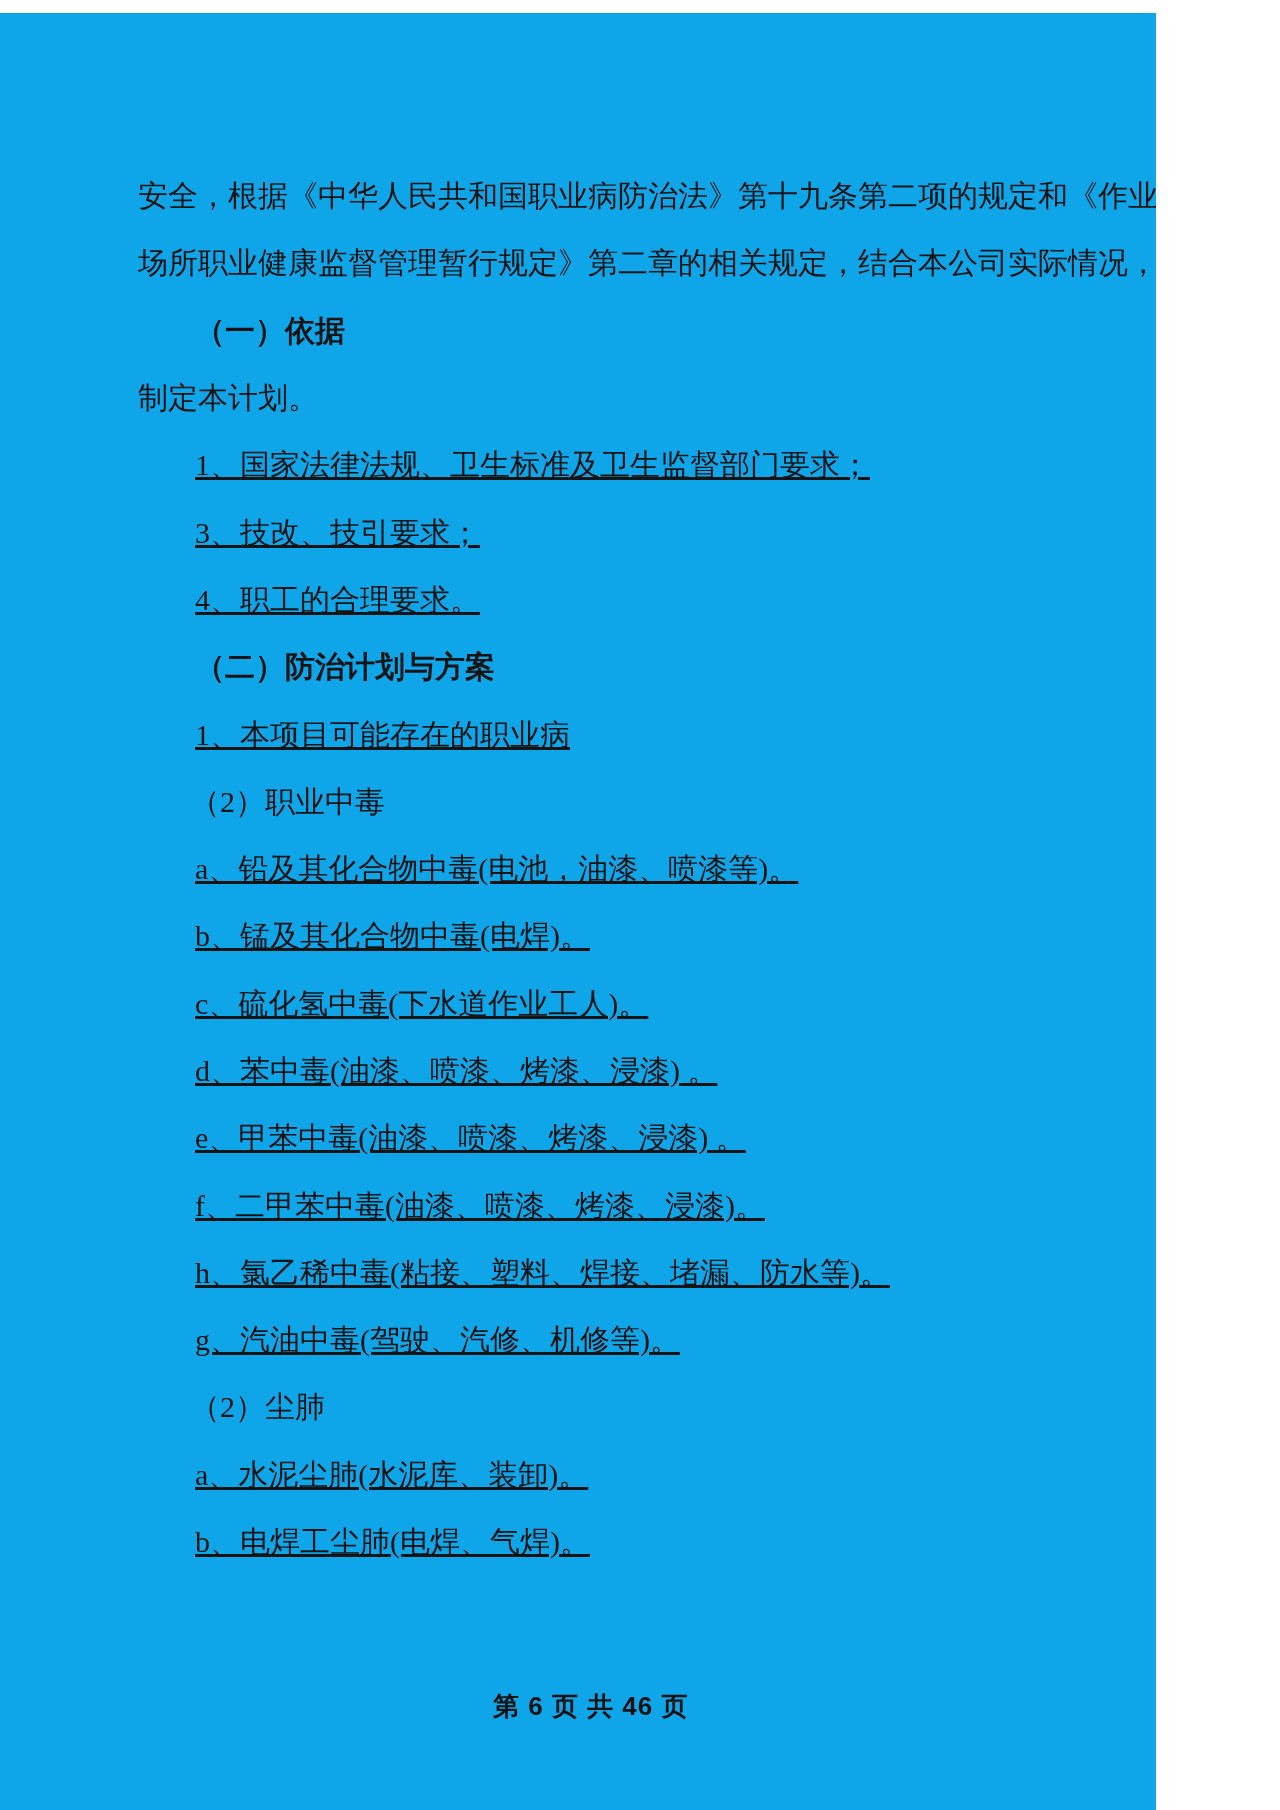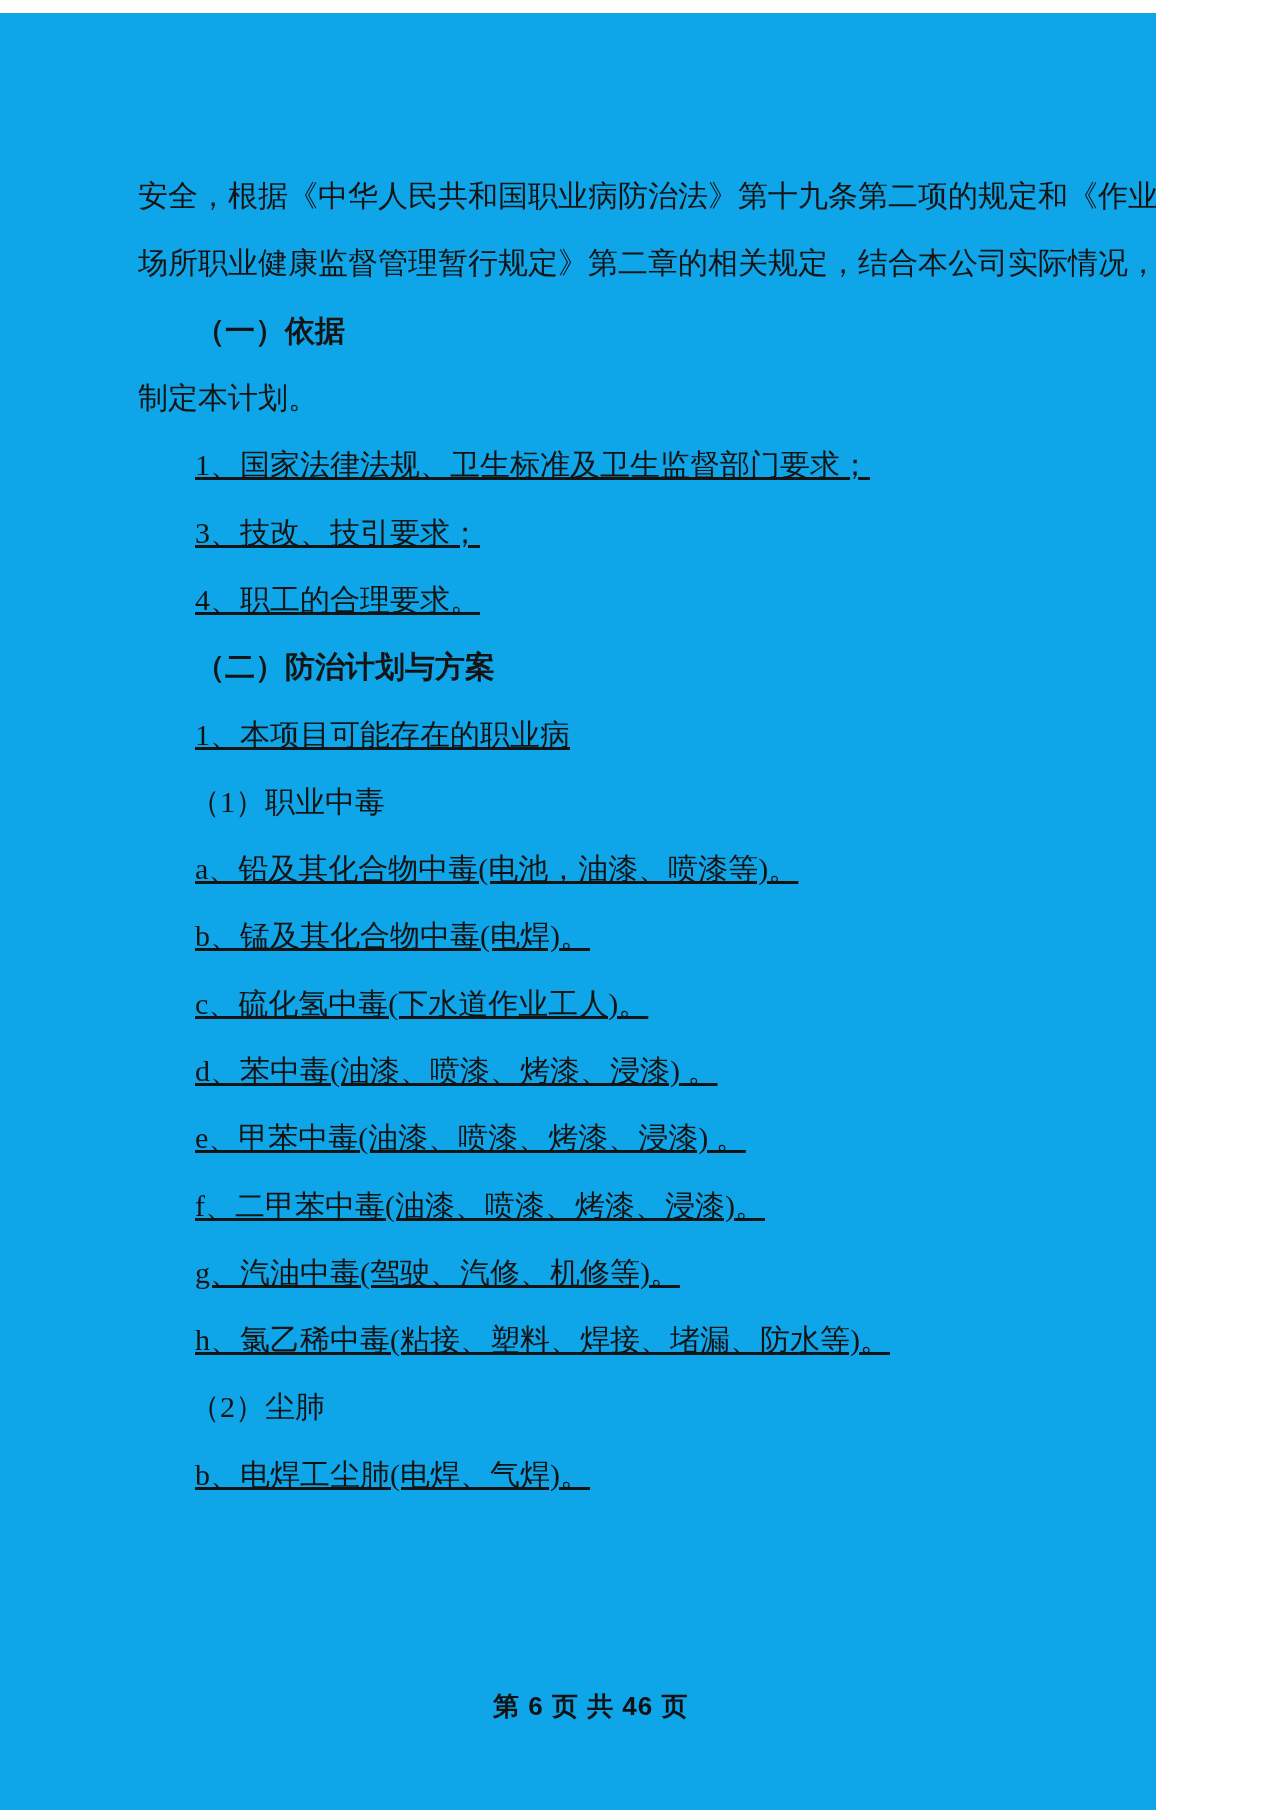--- a/index.html
+++ b/index.html
@@ -69,31 +69,32 @@
     <div class="line">制定本计划。</div>
 
     <div class="line indent">1、国家法律法规、卫生标准及卫生监督部门要求；</div>
     <div class="line indent">3、技改、技引要求；</div>
     <div class="line indent">4、职工的合理要求。</div>
 
     <div class="line heading">（二）防治计划与方案</div>
 
     <div class="line indent">1、本项目可能存在的职业病</div>
 
-    <div class="line subheading">（1）职业中毒</div>
+    <div class="line subheading">（2）职业中毒</div>
 
     <div class="line indent">a、铅及其化合物中毒(电池，油漆、喷漆等)。</div>
     <div class="line indent">b、锰及其化合物中毒(电焊)。</div>
     <div class="line indent">c、硫化氢中毒(下水道作业工人)。</div>
     <div class="line indent">d、苯中毒(油漆、喷漆、烤漆、浸漆) 。</div>
     <div class="line indent">e、甲苯中毒(油漆、喷漆、烤漆、浸漆) 。</div>
     <div class="line indent">f、二甲苯中毒(油漆、喷漆、烤漆、浸漆)。</div>
+    <div class="line indent">h、氯乙稀中毒(粘接、塑料、焊接、堵漏、防水等)。</div>
     <div class="line indent">g、汽油中毒(驾驶、汽修、机修等)。</div>
-    <div class="line indent">h、氯乙稀中毒(粘接、塑料、焊接、堵漏、防水等)。</div>
 
     <div class="line subheading">（2）尘肺</div>
 
+    <div class="line indent">a、水泥尘肺(水泥库、装卸)。</div>
     <div class="line indent">b、电焊工尘肺(电焊、气焊)。</div>
 
   </div>
 
   <div class="footer">第 6 页 共 46 页</div>
 </div>
 
 </body></html>

